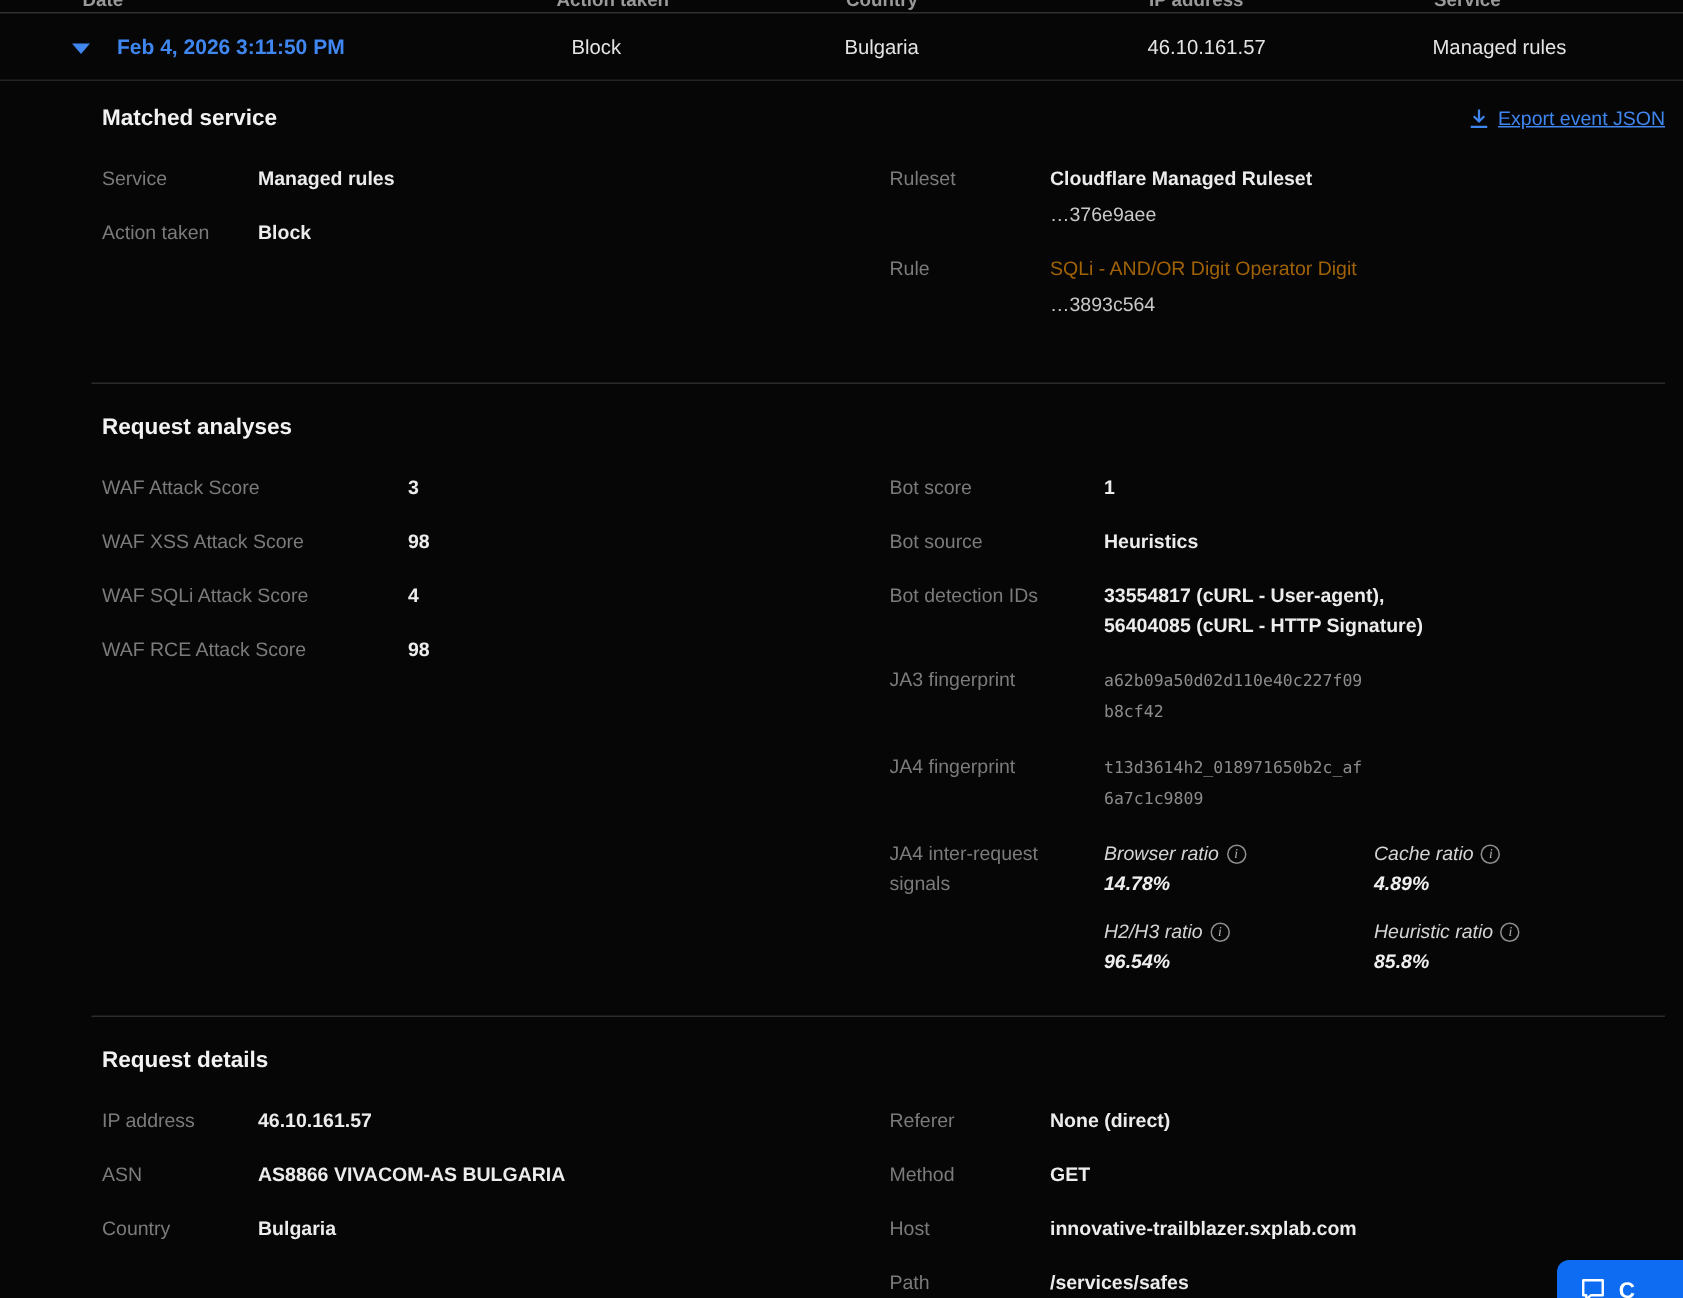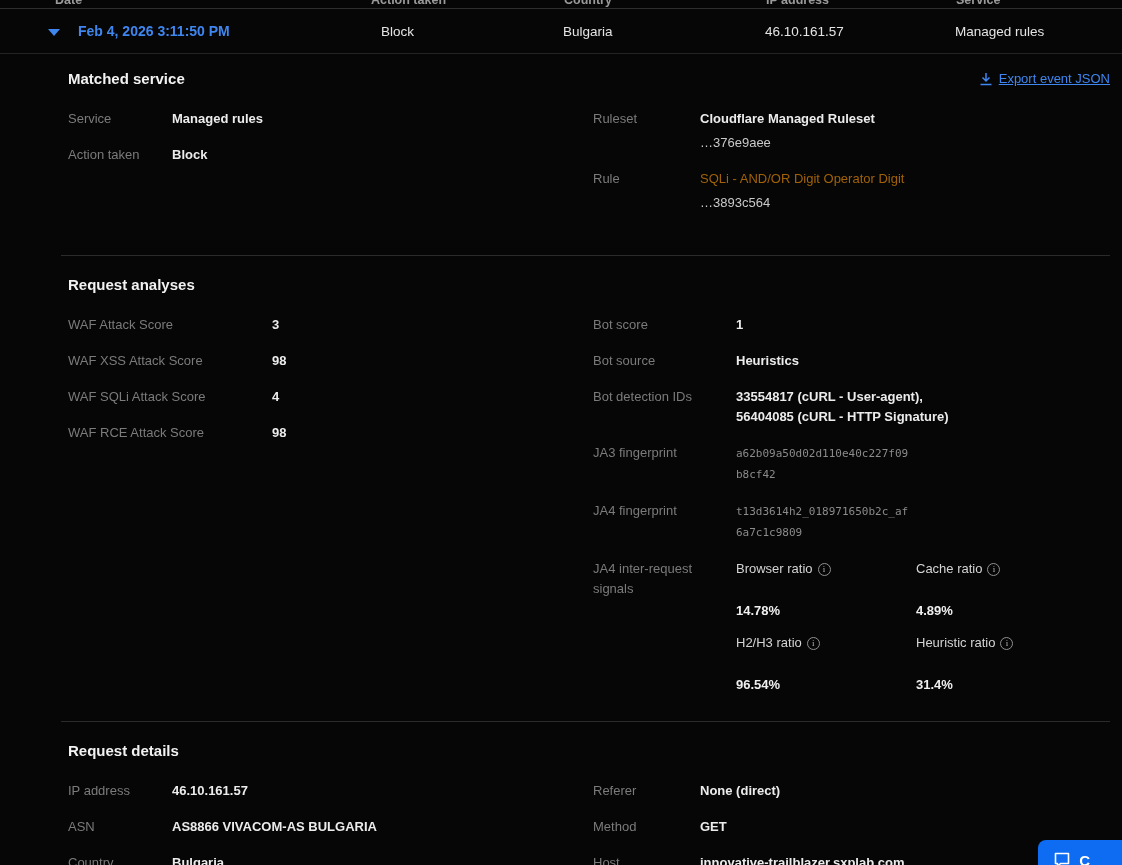--- a/index.html
+++ b/index.html
@@ -54,23 +54,23 @@
   .mono {
     font-family:"DejaVu Sans Mono", monospace; color:#8b8b8b;
     font-weight:400; font-size:11px; line-height:21px;
   }
 
   .divider { border:0; border-top:1px solid #2b2b2b; margin:26px 0 0 -7px; }
   .divider.d2 { margin-top:10px; }
   .sec { margin-top:20px; }
 
   
-  .sig-grid { display:grid; grid-template-columns:180px 180px; row-gap:12px; }
+  .sig-grid { display:grid; grid-template-columns:180px 180px; row-gap:12px;font-style:italic; }
   .sig-label { color:#d4d4d4; display:flex; align-items:center; }
-  .sig-val { font-weight:700; color:#efefef; margin-top:22px; }
+  .sig-val { font-weight:700; color:#efefef; margin-top:0; }
   .info-icon {
     display:inline-flex; align-items:center; justify-content:center;
     width:13px; height:13px; margin-left:5px; border:1px solid #8f8f8f;
     border-radius:50%; color:#b5b5b5; font-size:9px; cursor:pointer; flex-shrink:0;
   }
   .info-icon::after { content:"i"; font-family:"Liberation Serif", serif; }
 
   
   .chat-btn {
     position:fixed; right:-8px; bottom:-15px;
@@ -218,21 +218,21 @@
                   <span>H2/H3 ratio</span>
                   <span class="info-icon"></span>
                 </div>
               <div class="sig-val">96.54%</div>
             </span>
             <span>
               <div class="sig-label">
                   <span>Heuristic ratio</span>
                   <span class="info-icon"></span>
                 </div>
-              <div class="sig-val">31.4%</div>
+              <div class="sig-val">85.8%</div>
             </span>
           </span>
         </div>
       </div>
     </div>
   </div>
 
   <hr class="divider d2">
 
   <div class="sec">

